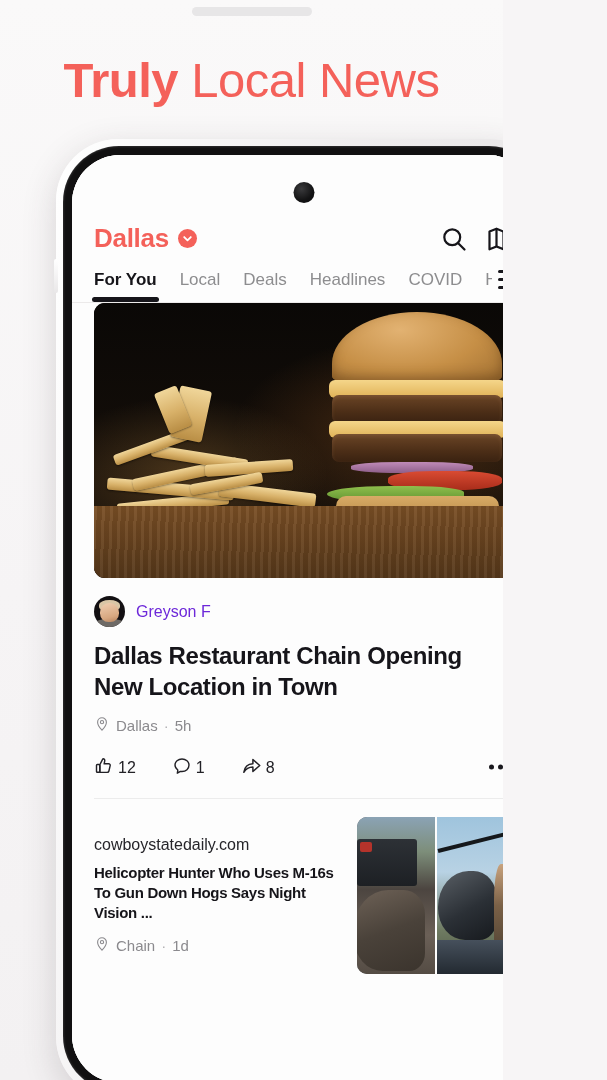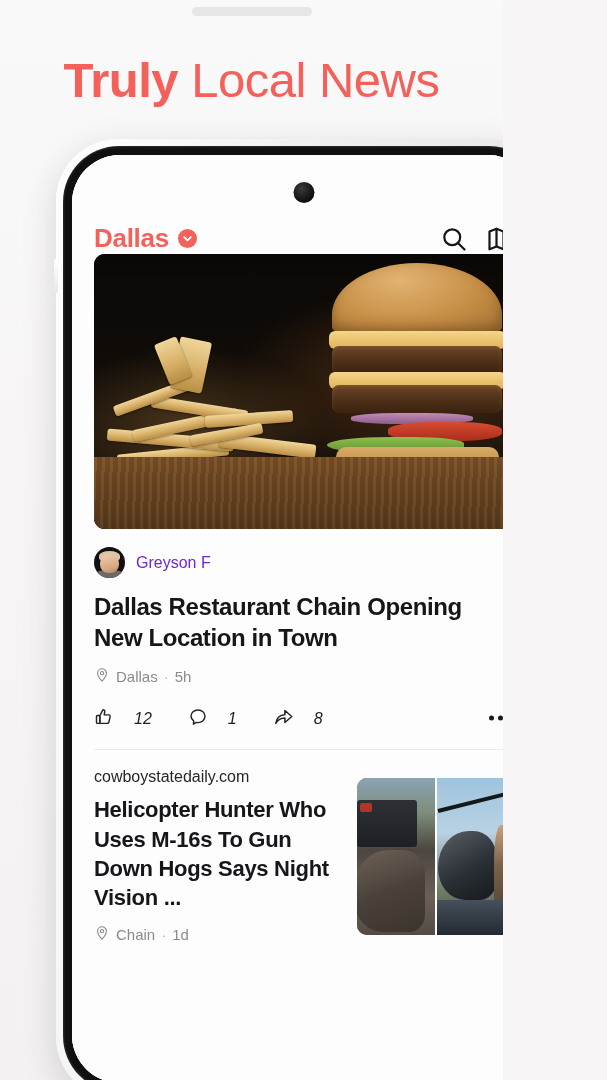--- a/index.html
+++ b/index.html
@@ -290,23 +290,23 @@
     font-size:15px; color:#8b8a8e;
   }
   .meta-dot { color:#b2b1b4; }
 
   .engage-row {
     display:flex; align-items:center;
     padding:20px 0 18px 0;
     position:relative;
   }
   .engage {
-    display:flex; align-items:center; gap:20px;
+    display:flex; align-items:center; gap:4px;
     margin-right:36px;
-    font-size:16px; color:#222126;font-style:italic;
+    font-size:16px; color:#222126;
   }
   .more-dots {
     position:absolute; right:2px; top:50%;
     transform:translateY(-50%);
     display:flex; gap:4px;
   }
   .more-dots i {
     display:block; width:5px; height:5px;
     border-radius:50%; background:#19181d;
   }
@@ -318,21 +318,21 @@
     display:flex; gap:18px;
     padding:18px 0 0 0;
     align-items:center;
   }
   .story2-text { flex:1; min-width:0; }
   .source {
     font-size:16px; color:#26252a;
     padding-bottom:9px;
   }
   .story2-title {
-    font-size:22px; line-height:1.33;
+    font-size:15px; line-height:1.33;
     font-weight:700; color:#16151a;
     letter-spacing:-0.3px;
   }
   .story2-meta {
     display:flex; align-items:center; gap:6px;
     padding-top:13px;
     font-size:15px; color:#8b8a8e;
   }
   .thumb {
     flex:0 0 auto;
@@ -428,20 +428,35 @@
               <span class="icon-btn">
                 <svg width="28" height="28" viewBox="0 0 24 24">
                     <path d="M3 5.6 L9 3.2 L15 5.6 L21 3.2 L21 18.4 L15 20.8 L9 18.4 L3 20.8 Z" fill="none" stroke="#16151a" stroke-width="1.9" stroke-linejoin="round"></path>
                     <line x1="9" y1="3.2" x2="9" y2="18.4" stroke="#16151a" stroke-width="1.9"></line>
                     <line x1="15" y1="5.6" x2="15" y2="20.8" stroke="#16151a" stroke-width="1.9"></line>
                   </svg>
               </span>
             </div>
           </div>
 
+          <div class="tabs-wrap">
+            <div class="tabs">
+              <div class="tab active">For You</div>
+              <div class="tab">Local</div>
+              <div class="tab">Deals</div>
+              <div class="tab">Headlines</div>
+              <div class="tab">COVID</div>
+              <div class="tab">He</div>
+            </div>
+            <div class="hamburger">
+              <span></span>
+                <span></span>
+                <span></span>
+            </div>
+          </div>
 
           <div class="feed">
 
 
             <div class="hero-img">
               <div class="food-bg"></div>
               <div class="fries">
                 <div class="fry" style="left:6%;  bottom:6%;  width:46%; height:8%;  transform:rotate(-6deg);"></div>
                 <div class="fry" style="left:2%;  bottom:16%; width:52%; height:8%;  transform:rotate(5deg);"></div>
                 <div class="fry" style="left:12%; bottom:26%; width:44%; height:8%;  transform:rotate(-12deg);"></div>

